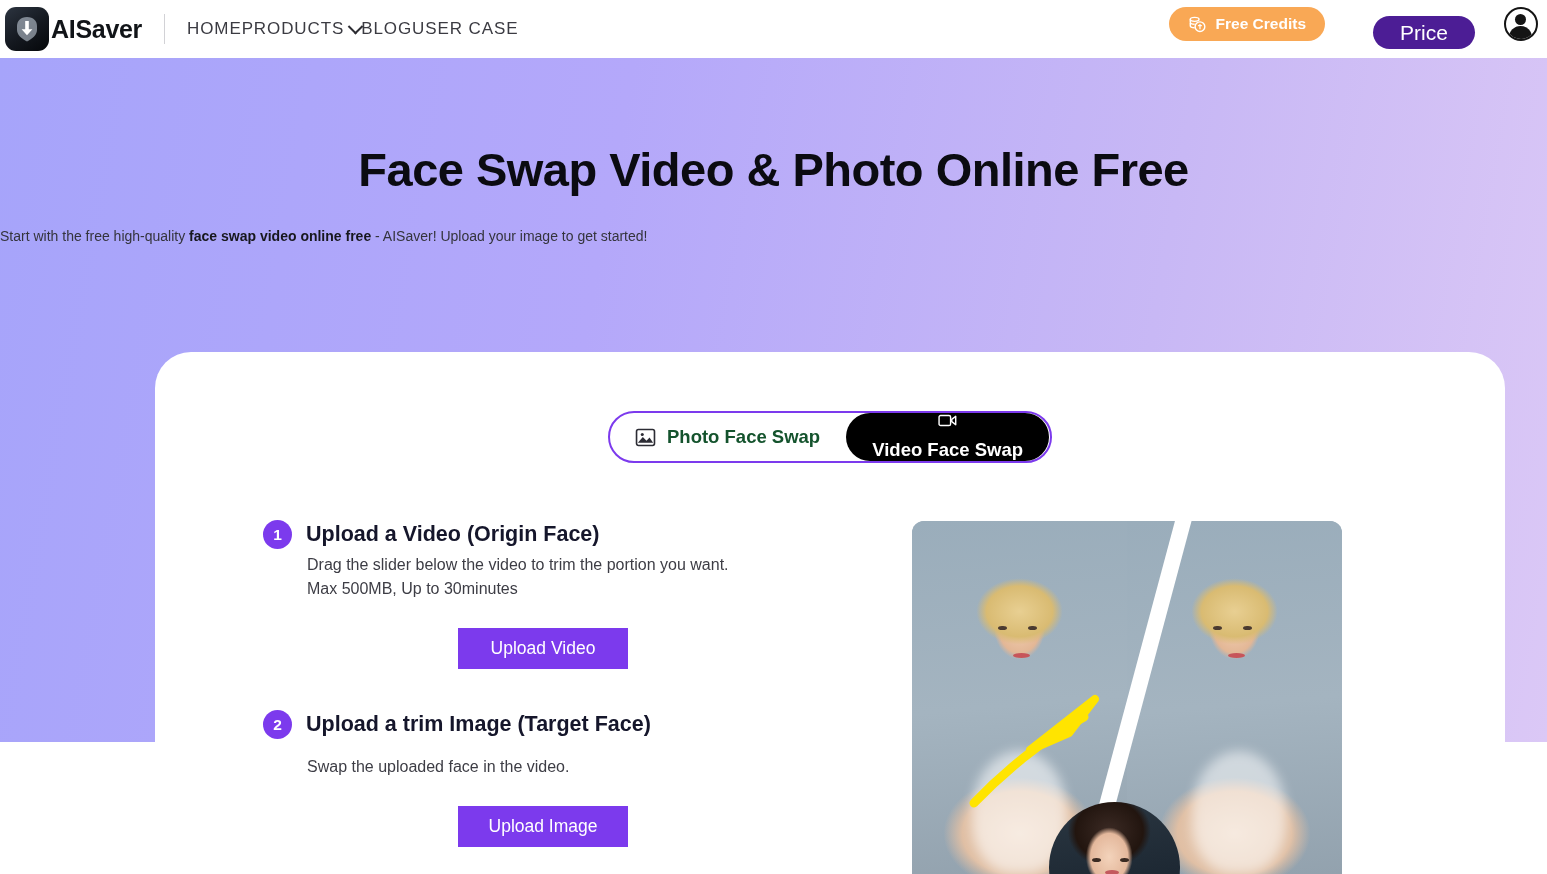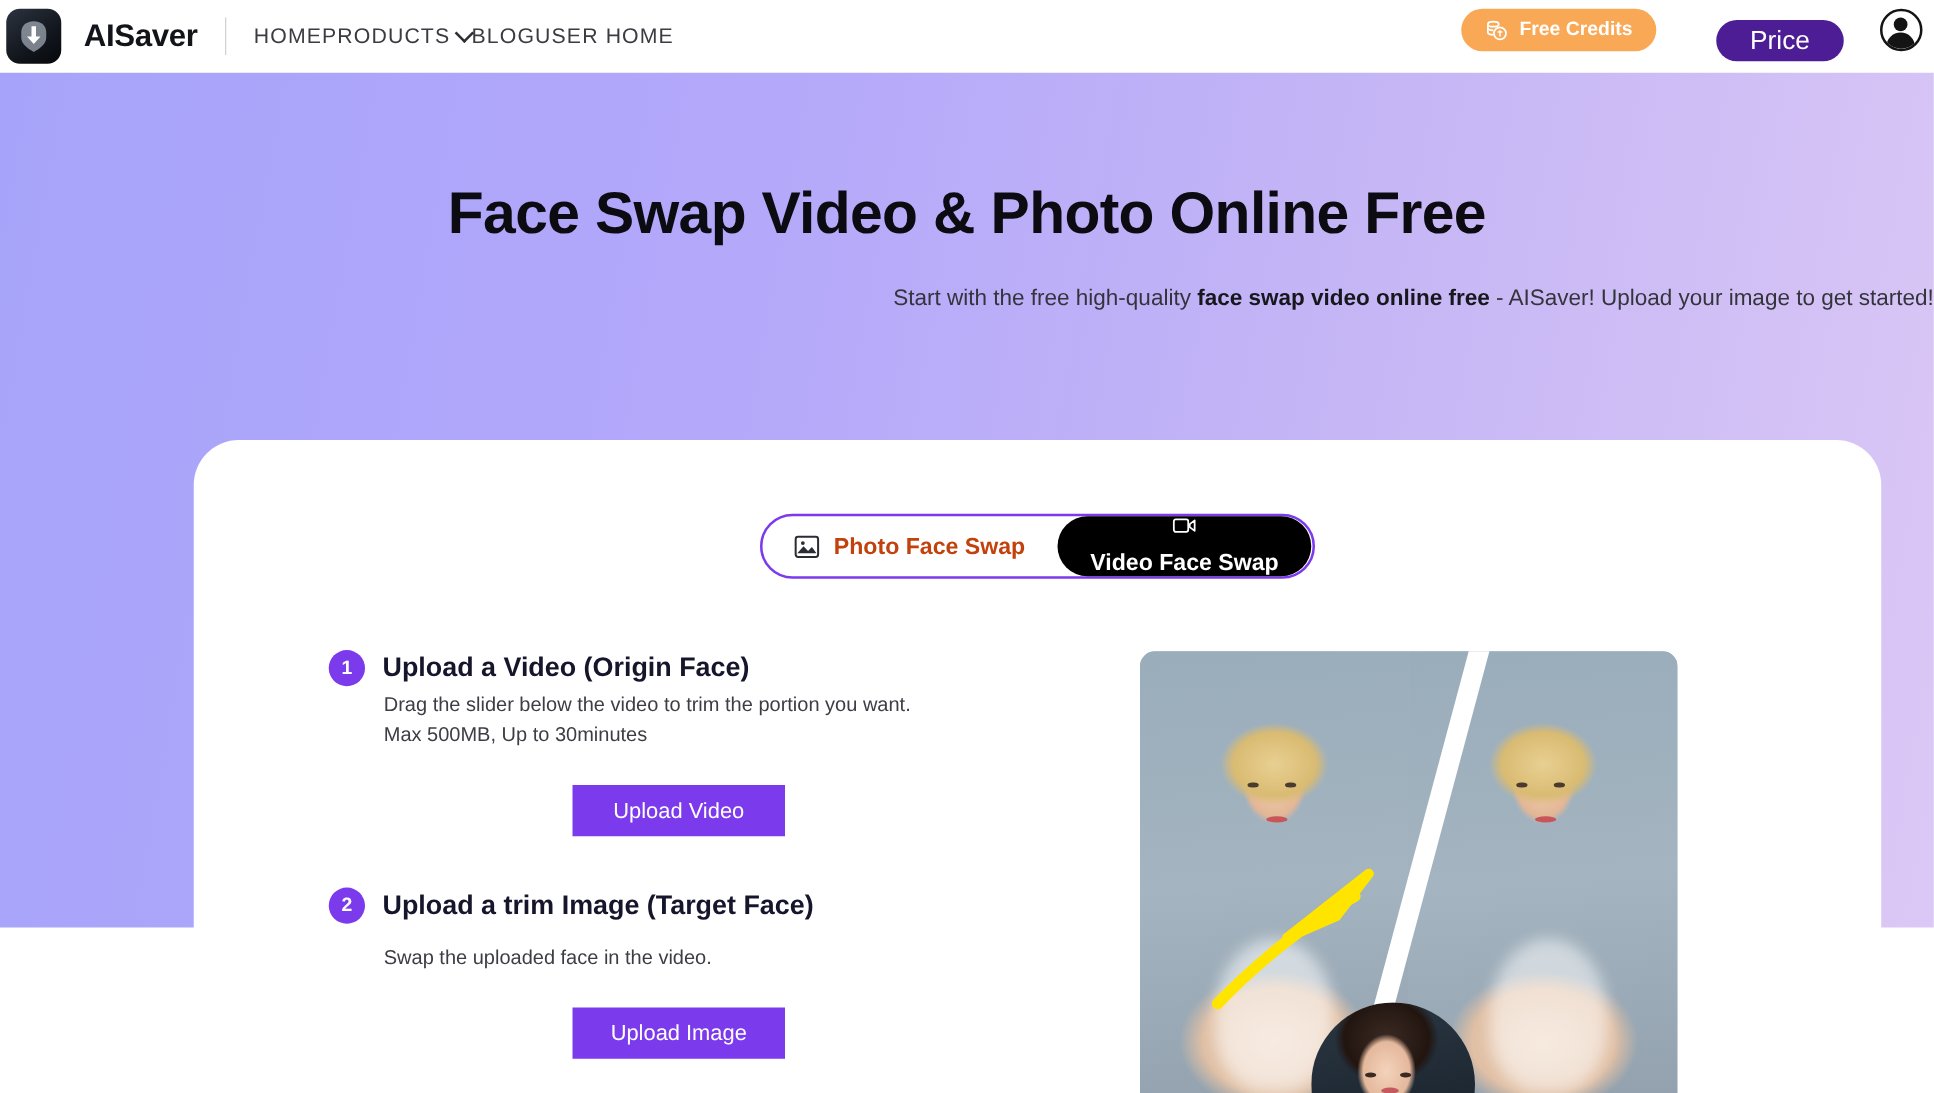--- a/index.html
+++ b/index.html
@@ -19,21 +19,21 @@
     height: 58px;
     background: #ffffff;
     display: flex;
     align-items: center;
     z-index: 20;
   }
   .brand {
     display: flex;
     align-items: center;
     margin-left: 5px;
-    gap: 18px;
+    gap: 2px;
   }
   .logo-box {
     width: 44px; height: 44px;
     border-radius: 11px;
     background: linear-gradient(145deg, #2c3440 0%, #14181f 55%, #05070a 100%);
     display: flex; align-items: center; justify-content: center;
     flex: none;
   }
   .brand-name {
     font-size: 25px;
@@ -149,22 +149,22 @@
   .hero-title {
     margin-top: 84px;
     text-align: center;
     font-size: 47px;
     font-weight: bold;
     color: #0b0b11;
     letter-spacing: -0.5px;
   }
   .hero-sub {
     margin-top: 31px;
-    text-align: right;
-    font-size: 18px;
+    text-align: left;
+    font-size: 14px;
     color: #34343c;
   }
   .hero-sub b { color: #17171d; font-weight: bold; }
 
   
   .card {
     position: absolute;
     top: 294px;
     left: 155px;
     width: 1350px;
@@ -189,21 +189,21 @@
   }
   .tab {
     height: 48px;
     display: flex;
     align-items: center;
     gap: 11px;
     padding: 0 24px;
     border-radius: 24px;
     font-size: 18.5px;
     font-weight: bold;
-    color: #c2410c;
+    color: #14532d;
     cursor: pointer;
     margin: 0 1px;
     white-space: nowrap;
   }
   .tab.active {
     background: #000000;
     color: #ffffff;
     padding: 0 26px;
     flex-direction: column;
   }
@@ -393,21 +393,21 @@
       <span>HOME</span>
     </div>
     <div class="nav-item">
       <span>PRODUCTS</span>
       <i class="chev"></i>
     </div>
     <div class="nav-item">
       <span>BLOG</span>
     </div>
     <div class="nav-item">
-      <span>USER HOME</span>
+      <span>USER CASE</span>
     </div>
   </nav>
 
   <div class="header-right">
     <button class="btn-credits">
       <svg width="19" height="19" viewBox="0 0 20 20" aria-hidden="true">
         <ellipse cx="7" cy="4.6" rx="4.6" ry="2.1" fill="none" stroke="#fff" stroke-width="1.5"></ellipse>
         <path d="M2.4 4.6 v3 c0 1.16 2.06 2.1 4.6 2.1" fill="none" stroke="#fff" stroke-width="1.5"></path>
         <path d="M2.4 8.3 v3 c0 1.16 2.06 2.1 4.6 2.1" fill="none" stroke="#fff" stroke-width="1.5"></path>
         <circle cx="12.6" cy="12.3" r="5.1" fill="none" stroke="#fff" stroke-width="1.5"></circle>

